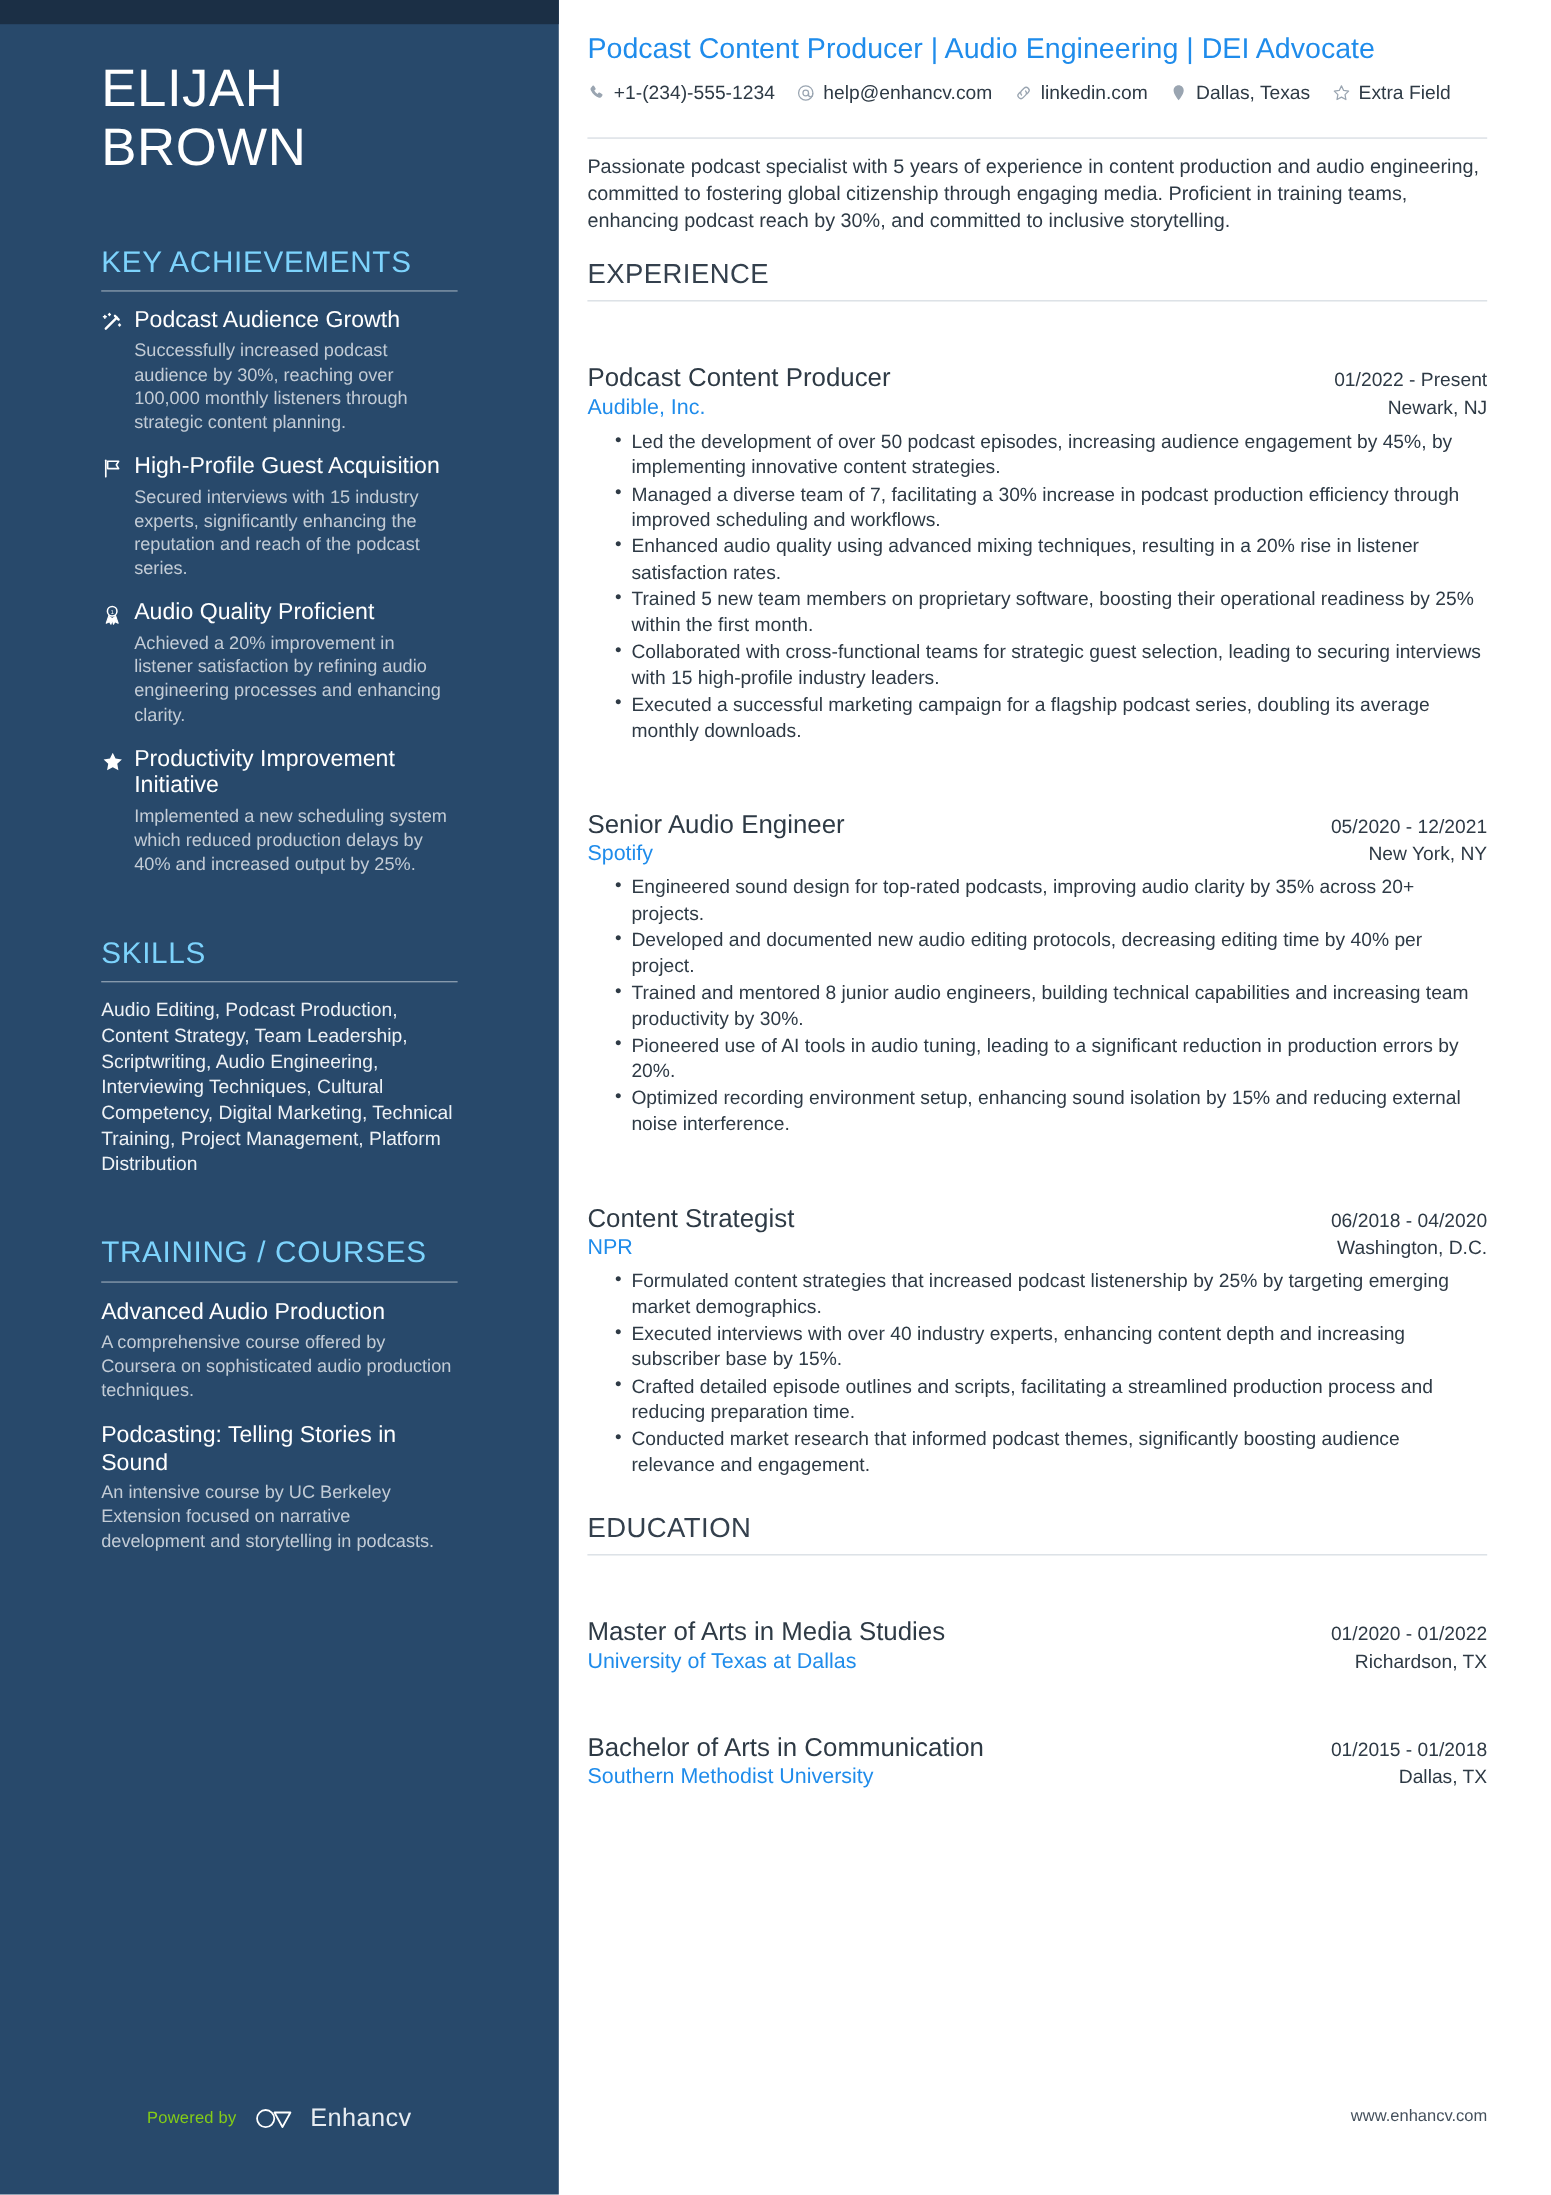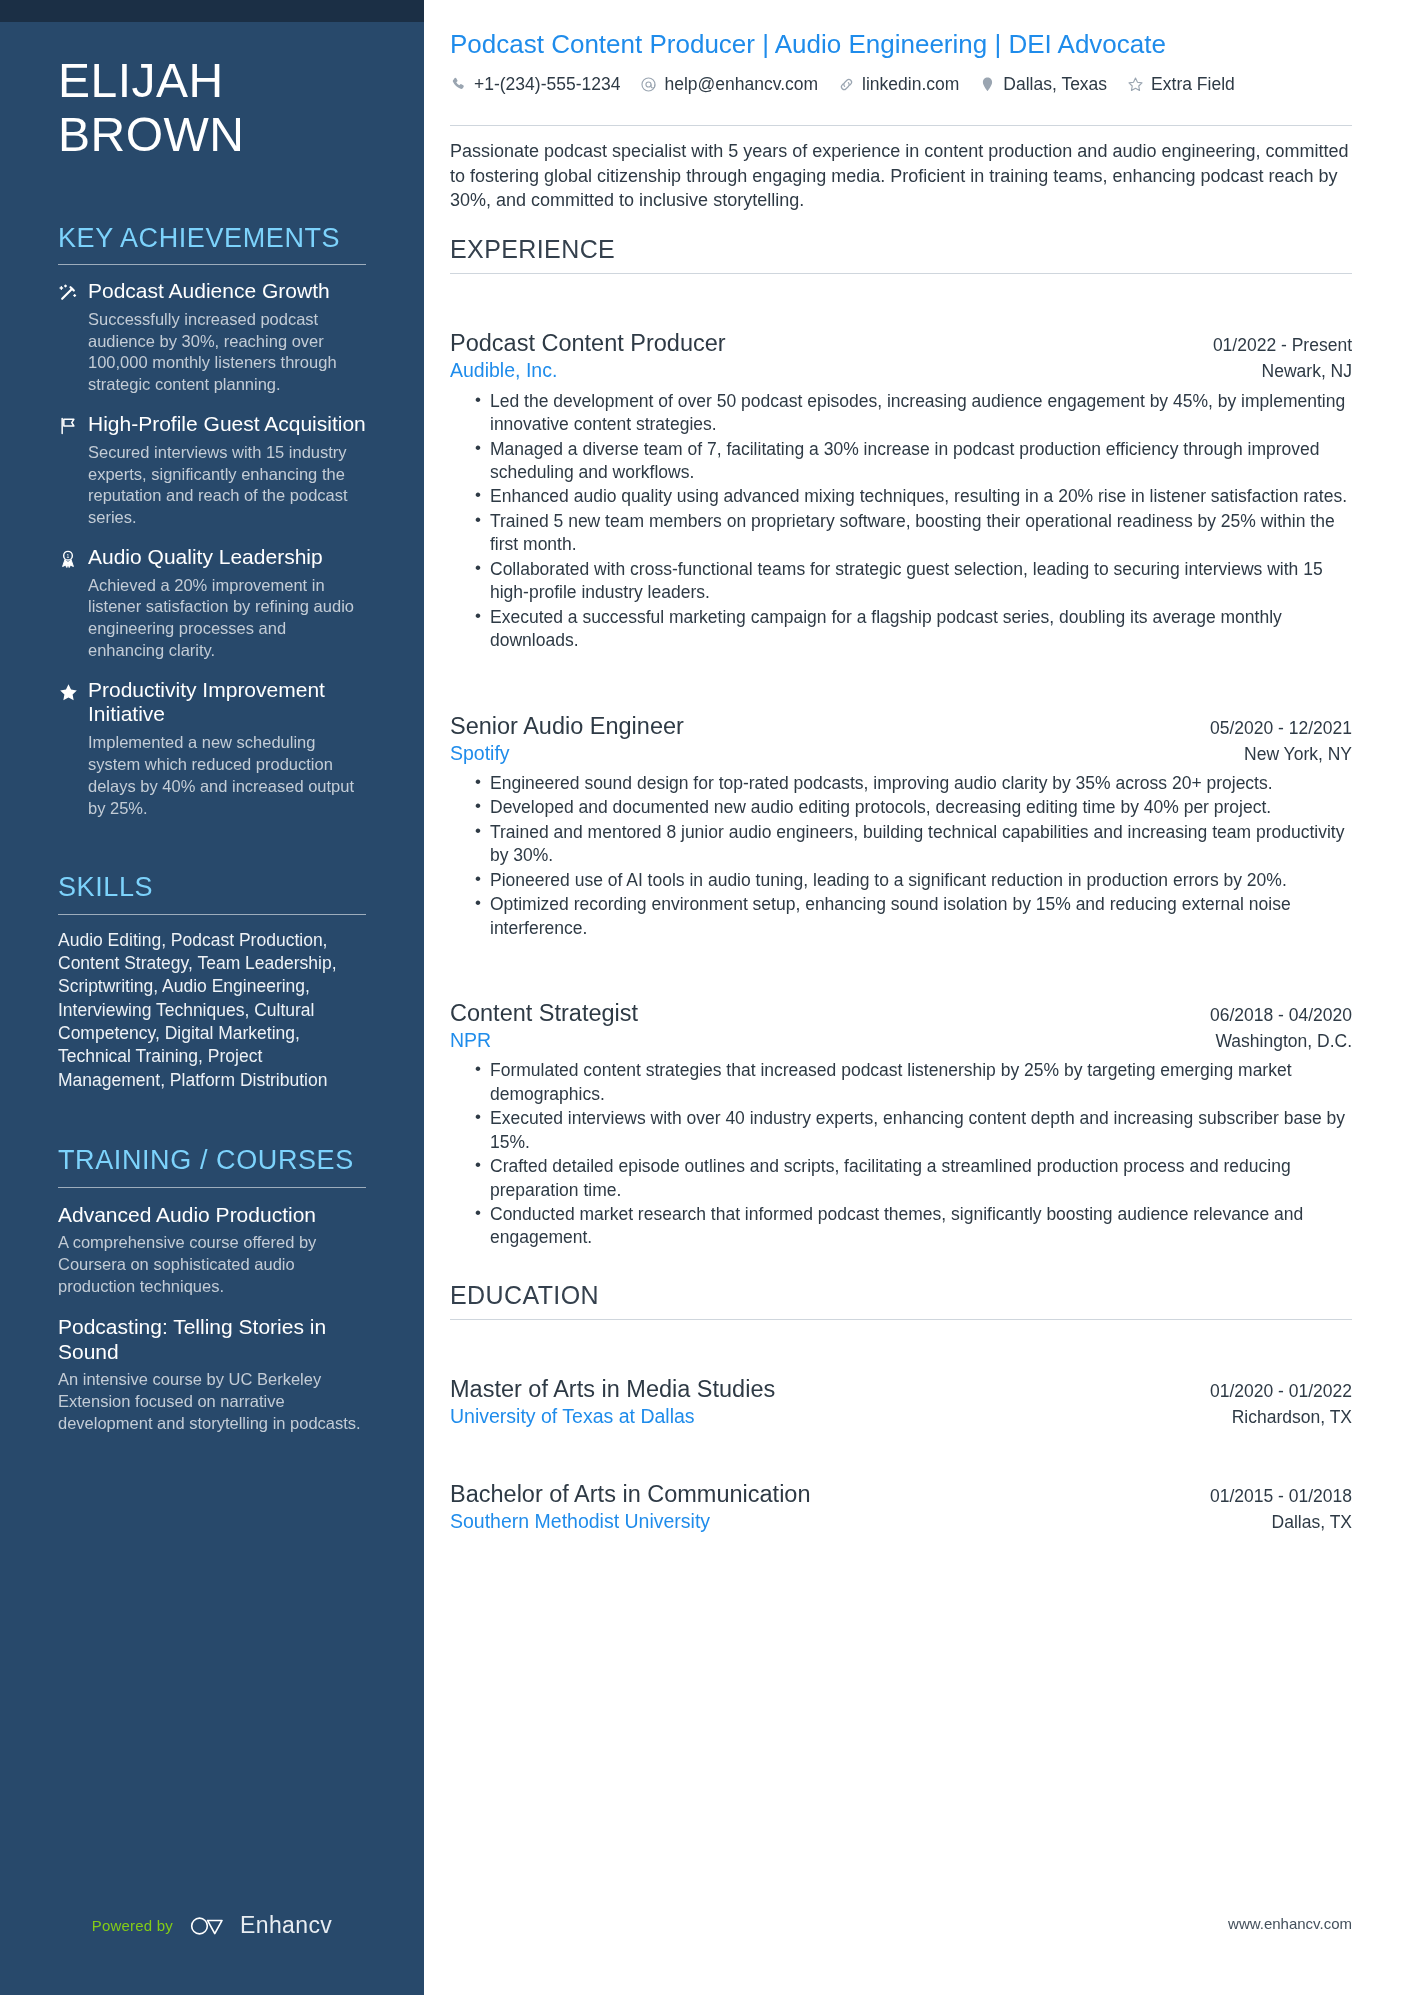--- a/index.html
+++ b/index.html
@@ -14,24 +14,24 @@
 
   .page {
     display: flex;
     width: 1410px;
     height: 1995px;
     position: relative;
   }
 
   
   .sidebar {
-    width: 424px;
+    width: 508px;
     background: #28496b;
     position: relative;
-    padding: 0 58px;
+    padding: 0 92px;
     flex-shrink: 0;
   }
   .sidebar-topbar {
     position: absolute;
     top: 0; left: 0; right: 0;
     height: 22px;
     background: #1b2f45;
   }
 
   .name-block {
@@ -297,21 +297,21 @@
       <div class="ach-item">
         <div class="ach-icon">
           <svg width="20" height="20" viewBox="0 0 24 24" fill="none" stroke="#ffffff" stroke-width="1.7" stroke-linecap="round" stroke-linejoin="round">
             <circle cx="12" cy="8" r="5.2"></circle>
             <text x="12" y="10.6" font-size="6" fill="#ffffff" stroke="none" text-anchor="middle">1</text>
             <path d="M8.4 12.6 L5.5 21 L9 19.4 L10.6 22.2 L12.6 15.8" fill="#ffffff" stroke="#ffffff" stroke-width="1.2"></path>
             <path d="M15.6 12.6 L18.5 21 L15 19.4 L13.4 22.2 L11.4 15.8" fill="#ffffff" stroke="#ffffff" stroke-width="1.2"></path>
           </svg>
         </div>
         <div class="ach-body">
-          <div class="ach-title">Audio Quality Leadership</div>
+          <div class="ach-title">Audio Quality Proficient</div>
           <div class="ach-desc">Achieved a 20% improvement in listener satisfaction by refining audio engineering processes and enhancing clarity.</div>
         </div>
       </div>
 
       <div class="ach-item">
         <div class="ach-icon">
           <svg width="21" height="21" viewBox="0 0 24 24" fill="#ffffff" stroke="none">
             <path d="M12 2.6 l2.9 6.1 6.6.9 -4.8 4.6 1.2 6.6 -5.9-3.2 -5.9 3.2 1.2-6.6 -4.8-4.6 6.6-.9 z"></path>
           </svg>
         </div>

